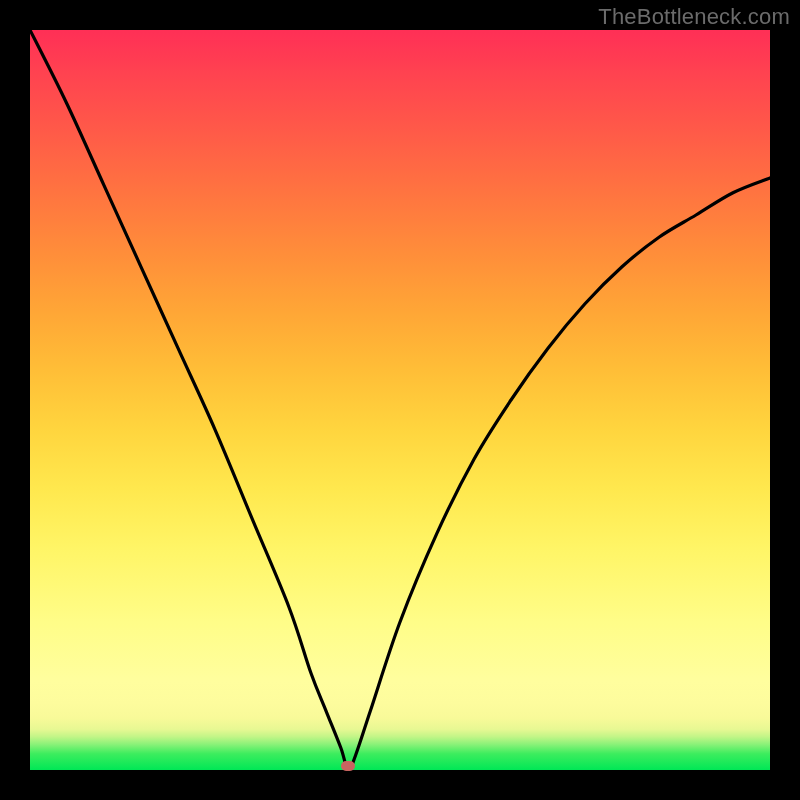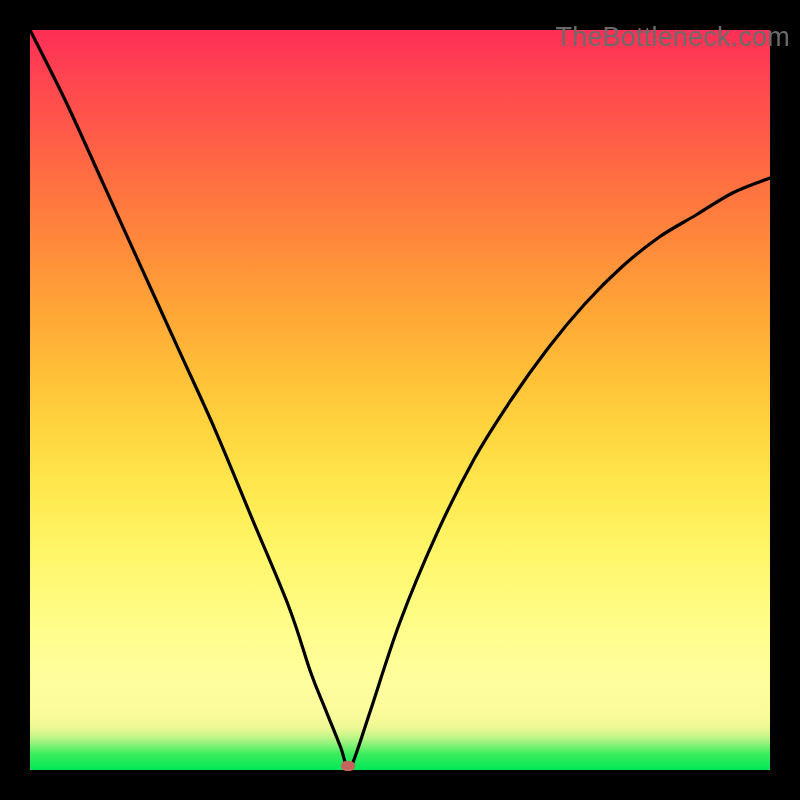--- a/index.html
+++ b/index.html
@@ -12,24 +12,24 @@
     font-family: Arial, Helvetica, sans-serif;
   }
   .frame {
     position: relative;
     width: 800px;
     height: 800px;
     background: #000;
   }
   .watermark {
     position: absolute;
-    top: 22px;
+    top: 4px;
     right: 10px;
     color: #6b6b6b;
-    font-size: 27px;
+    font-size: 22px;
     font-family: Arial, Helvetica, sans-serif;
     z-index: 10;
     letter-spacing: 0.2px;
   }
   .plot-area {
     position: absolute;
     left: 30px;
     top: 30px;
     width: 740px;
     height: 740px;

